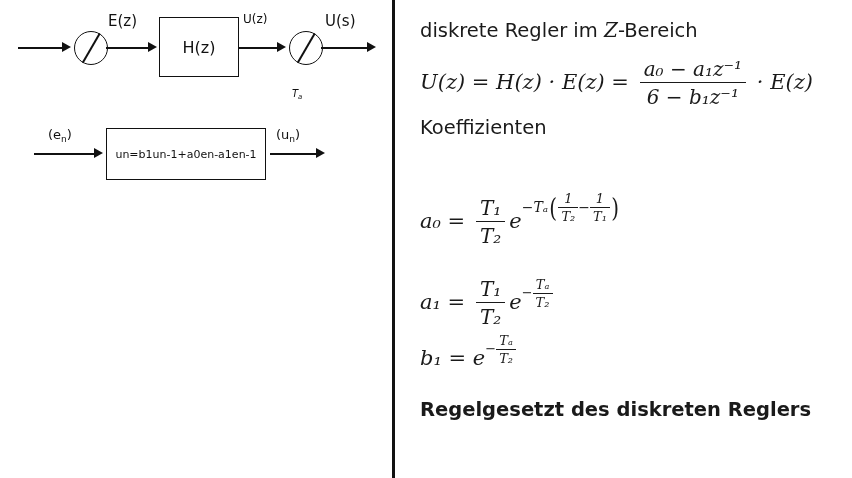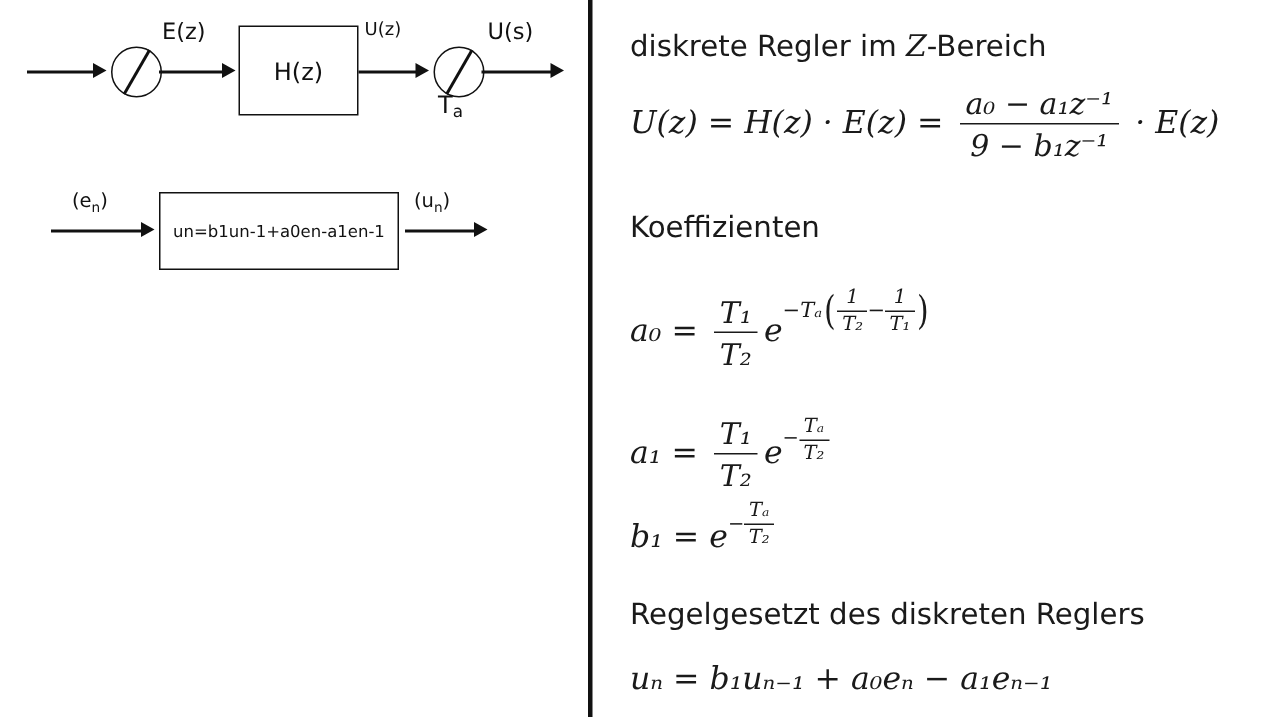--- a/index.html
+++ b/index.html
@@ -185,21 +185,21 @@
     <div class="circle-node" style="left:289px; top:31px;">
       <div class="slash"></div>
     </div>
 
     <div class="line" style="left:321px; top:47px; width:48px;"></div>
     <div class="arrow-head" style="left:367px; top:42px;"></div>
 
     <div class="sig-label" style="left:108px; top:12px; font-size:15px;">E(z)</div>
     <div class="sig-label" style="left:243px; top:12px; font-size:12px;">U(z)</div>
     <div class="sig-label" style="left:325px; top:12px; font-size:15px;">U(s)</div>
-    <div class="sig-label" style="left:292px; top:60px; font-size:16px;"><span>T</span><sub>a</sub></div>
+    <div class="sig-label" style="left:292px; top:88px; font-size:10px;font-style:italic;"><span>T</span><sub>a</sub></div>
 
     <div class="line" style="left:34px; top:153px; width:62px;"></div>
     <div class="arrow-head" style="left:94px; top:148px;"></div>
 
     <div class="box" style="left:106px; top:128px; width:160px; height:52px;">
       <span class="box-label" style="font-size:11px;">un=b1un-1+a0en-a1en-1</span>
     </div>
 
     <div class="line" style="left:270px; top:153px; width:48px;"></div>
     <div class="arrow-head" style="left:316px; top:148px;"></div>
@@ -214,26 +214,26 @@
 
     <div class="txt-line" style="left:14px; top:18px;">
       <span>diskrete Regler im</span>
       <span class="cal" style="font-size:20px;">Z</span><span>-Bereich</span>
     </div>
 
     <div class="math" style="left:14px; top:57px; font-size:21px;">
       <span>U(z) = H(z) · E(z) =</span>
       <span class="frac" style="font-size:20px;">
         <span class="num">a₀ − a₁z⁻¹</span>
-        <span class="den">9 − b₁z⁻¹</span>
+        <span class="den">6 − b₁z⁻¹</span>
       </span>
       <span>· E(z)</span>
     </div>
 
-    <div class="txt-line" style="left:14px; top:140px;text-align:center;">Koeffizienten</div>
+    <div class="txt-line" style="left:14px; top:116px;text-align:center;">Koeffizienten</div>
 
     <div class="math" style="left:14px; top:196px; font-size:21px;">
       <span>a₀ =</span>
       <span class="frac" style="font-size:20px;">
         <span class="num">T₁</span>
         <span class="den">T₂</span>
       </span><span>e</span><span style="position:relative; top:-16px; font-size:14px;"><span>−Tₐ</span><span class="bigparen">(</span><span class="small-frac" style="font-size:13px;"><span class="num">1</span><span class="den">T₂</span></span><span>−</span><span class="small-frac" style="font-size:13px;"><span class="num">1</span><span class="den">T₁</span></span><span class="bigparen">)</span></span>
     </div>
 
     <div class="math" style="left:14px; top:277px; font-size:21px;">
@@ -241,18 +241,17 @@
       <span class="frac" style="font-size:20px;">
         <span class="num">T₁</span>
         <span class="den">T₂</span>
       </span><span>e</span><span style="position:relative; top:-12px; font-size:13px;"><span>−</span><span class="small-frac" style="font-size:13px;"><span class="num">Tₐ</span><span class="den">T₂</span></span></span>
     </div>
 
     <div class="math" style="left:14px; top:345px; font-size:21px;">
       <span>b₁ = e</span><span style="position:relative; top:-12px; font-size:13px;"><span>−</span><span class="small-frac" style="font-size:13px;"><span class="num">Tₐ</span><span class="den">T₂</span></span></span>
     </div>
 
-    <div class="txt-line" style="left:14px; top:398px;">Regelgesetzt des diskreten Reglers</div>
-
-    <div class="math" style="left:14px; top:440px; font-size:21px;">uₙ = b₁uₙ₋₁ + a₀eₙ − a₁eₙ₋₁</div>
+    <div class="txt-line" style="left:14px; top:398px;font-weight:bold;">Regelgesetzt des diskreten Reglers</div>
+
   </div>
 
 </div>
 
 </body></html>

